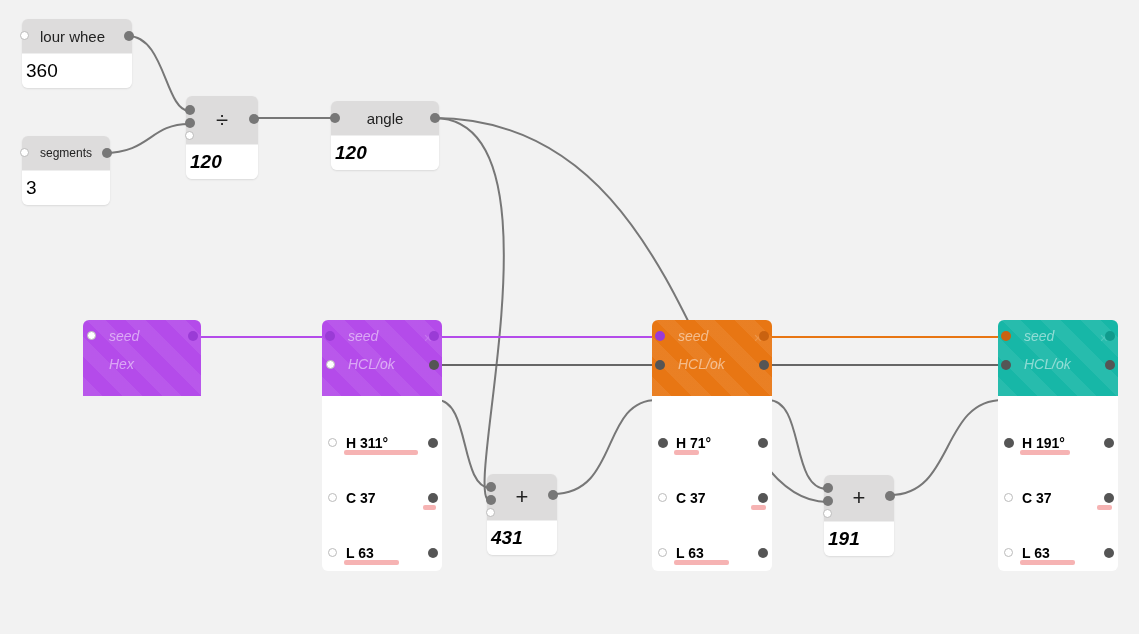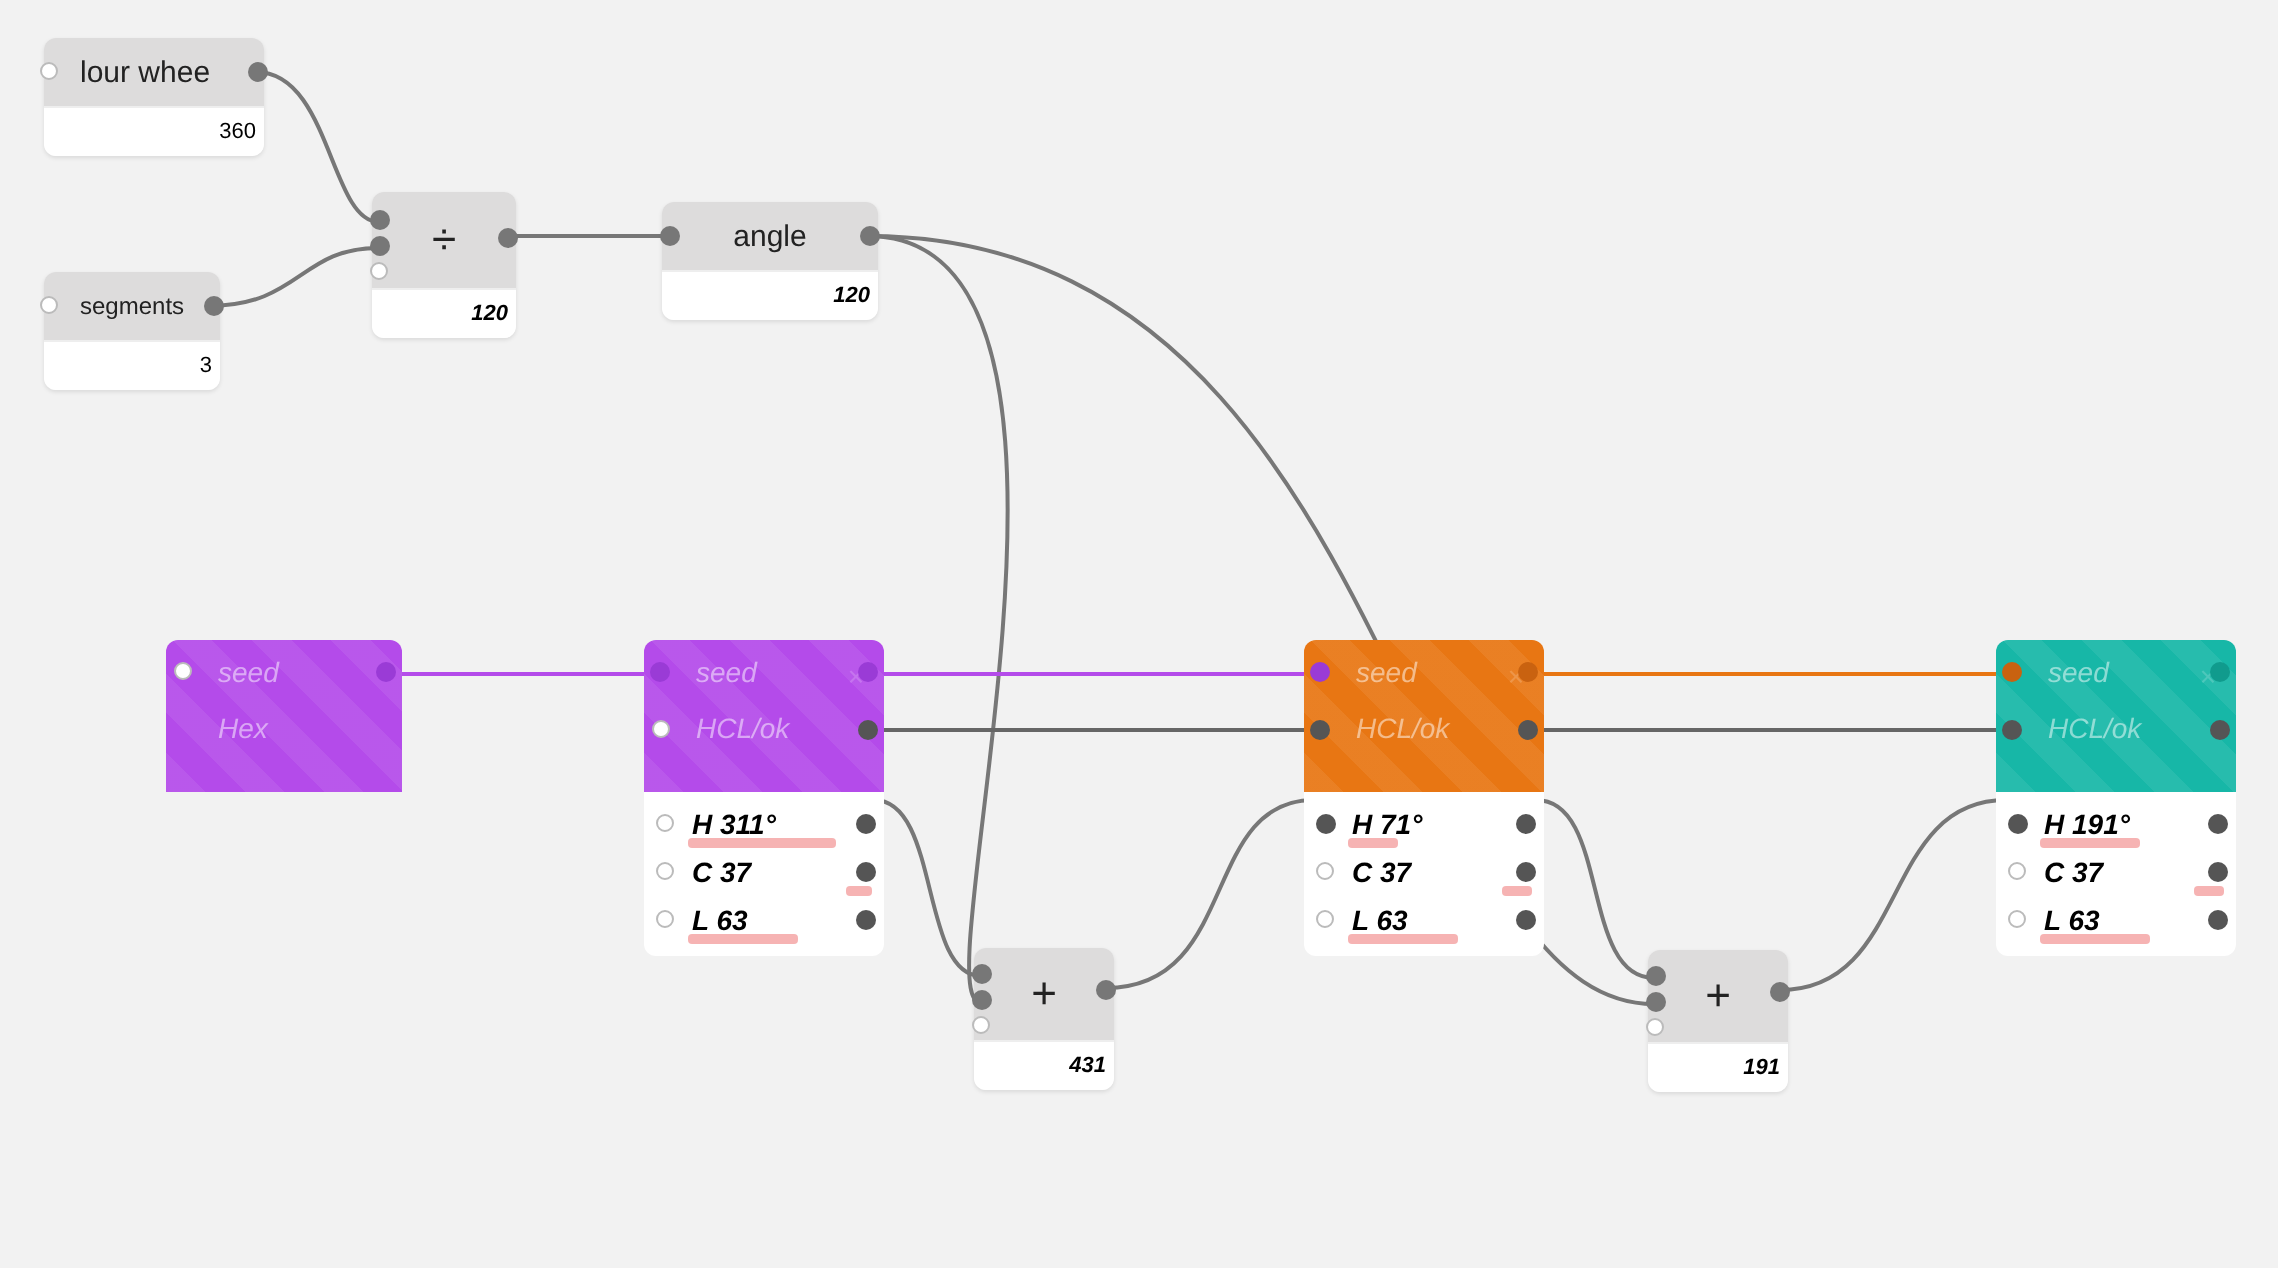--- a/index.html
+++ b/index.html
@@ -33,23 +33,23 @@
     align-items: center;
     padding: 0 18px;
     position: relative;
     background: #dddcdc;
     color: #222;
   }
   .node .head.center { justify-content: center; }
   .node .body {
     background: #fff;
     border-radius: 0 0 6px 6px;
-    text-align: right;
+    text-align: left;
     padding: 6px 4px;
-    font-size: 11px;
+    font-size: 19px;
     border-top: 1px solid #eee;
   }
   .node .port {
     position: absolute;
     width: 10px; height: 10px;
     border-radius: 50%;
     background: #777;
   }
   .node .port.empty {
     background: #fff;
@@ -78,24 +78,24 @@
     background: #fff;
     border-radius: 0 0 6px 6px;
     padding: 4px 0 6px 0;
   }
   .hcl-row {
     position: relative;
     height: 24px;
     display: flex;
     align-items: center;
     padding: 0 28px 0 24px;
-    font-style: italic;
     font-weight: 600;
     font-size: 14px;
     gap: 6px;
+    margin-top: 31px;
   }
   .hcl-row .bar {
     position: absolute;
     left: 22px;
     bottom: 0px;
     height: 5px;
     background: rgba(239,117,117,0.55);
     border-radius: 2px;
   }
   .port-abs {

